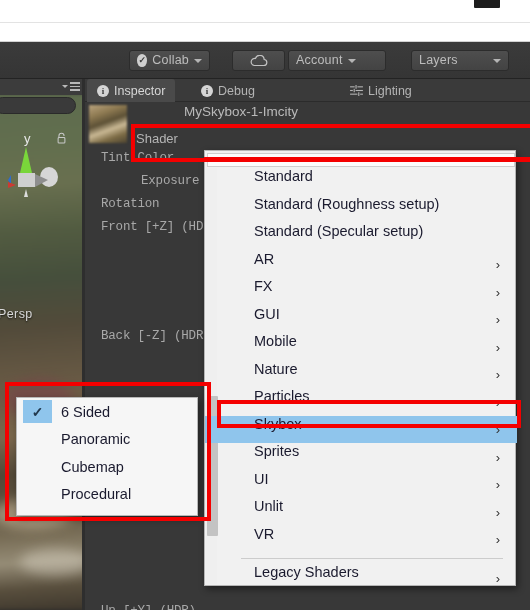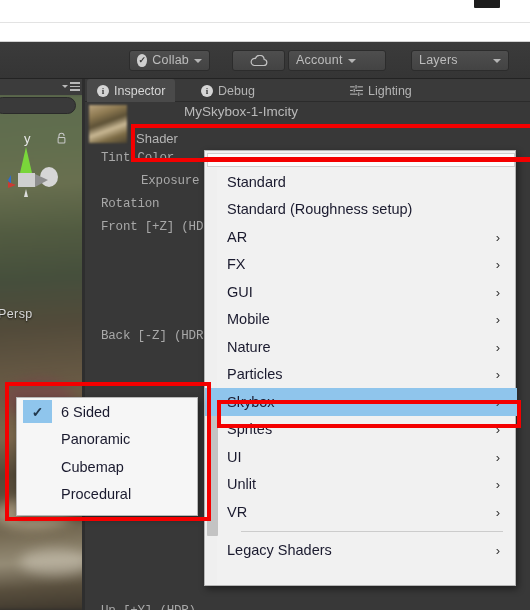--- a/index.html
+++ b/index.html
@@ -132,22 +132,22 @@
     position:absolute; left:204px; top:150px; width:312px; height:436px;
     background:#f1f1f1; border:1px solid #b5b5b5;
     box-shadow:2px 3px 7px rgba(0,0,0,.45);
   }
   .dd-search {
     position:absolute; left:2px; top:2px; width:308px; height:14px;
     background:#fcfcfc; border:1px solid #cfcfcf;
   }
   .dd-list { position:absolute; left:0; top:17px; width:312px; }
   .dd-item {
-    position:relative; height:27.5px; display:flex; align-items:center;
-    padding-left:22px; color:#1a1a2e; font-size:14.5px;
+    position:relative; height:27.5px; display:flex; align-items:flex-start;
+    padding-left:49px; color:#1a1a2e; font-size:14.5px;
     font-family:"Liberation Sans", sans-serif; white-space:nowrap;
   }
   .dd-item.sel { background:#8fc5ec; }
   .dd-item .arrow {
     position:absolute; right:17px; top:50%; transform:translateY(-50%);
     color:#333; font-size:13px; font-family:"Liberation Sans", sans-serif;
   }
   .dd-sep { height:1px; background:#cccccc; margin:5px 14px 5px 36px; }
   .dd-scroll-track { position:absolute; left:1px; top:17px; width:11px; bottom:1px; background:#efefef; }
   .dd-scroll-thumb { position:absolute; left:1px; top:228px; width:11px; height:140px; background:#c3c3c3; border-radius:1px; }
@@ -298,20 +298,23 @@
       <div class="dd-scroll-thumb"></div>
     </div>
     <div class="dd-list">
       <div class="dd-item">
           <span>Standard</span>
         </div>
       <div class="dd-item">
           <span>Standard (Roughness setup)</span>
         </div>
       <div class="dd-item">
+          <span>Standard (Specular setup)</span>
+        </div>
+      <div class="dd-item">
           <span>AR</span>
           <span class="arrow">›</span>
         </div>
       <div class="dd-item">
           <span>FX</span>
           <span class="arrow">›</span>
         </div>
       <div class="dd-item">
           <span>GUI</span>
           <span class="arrow">›</span>

